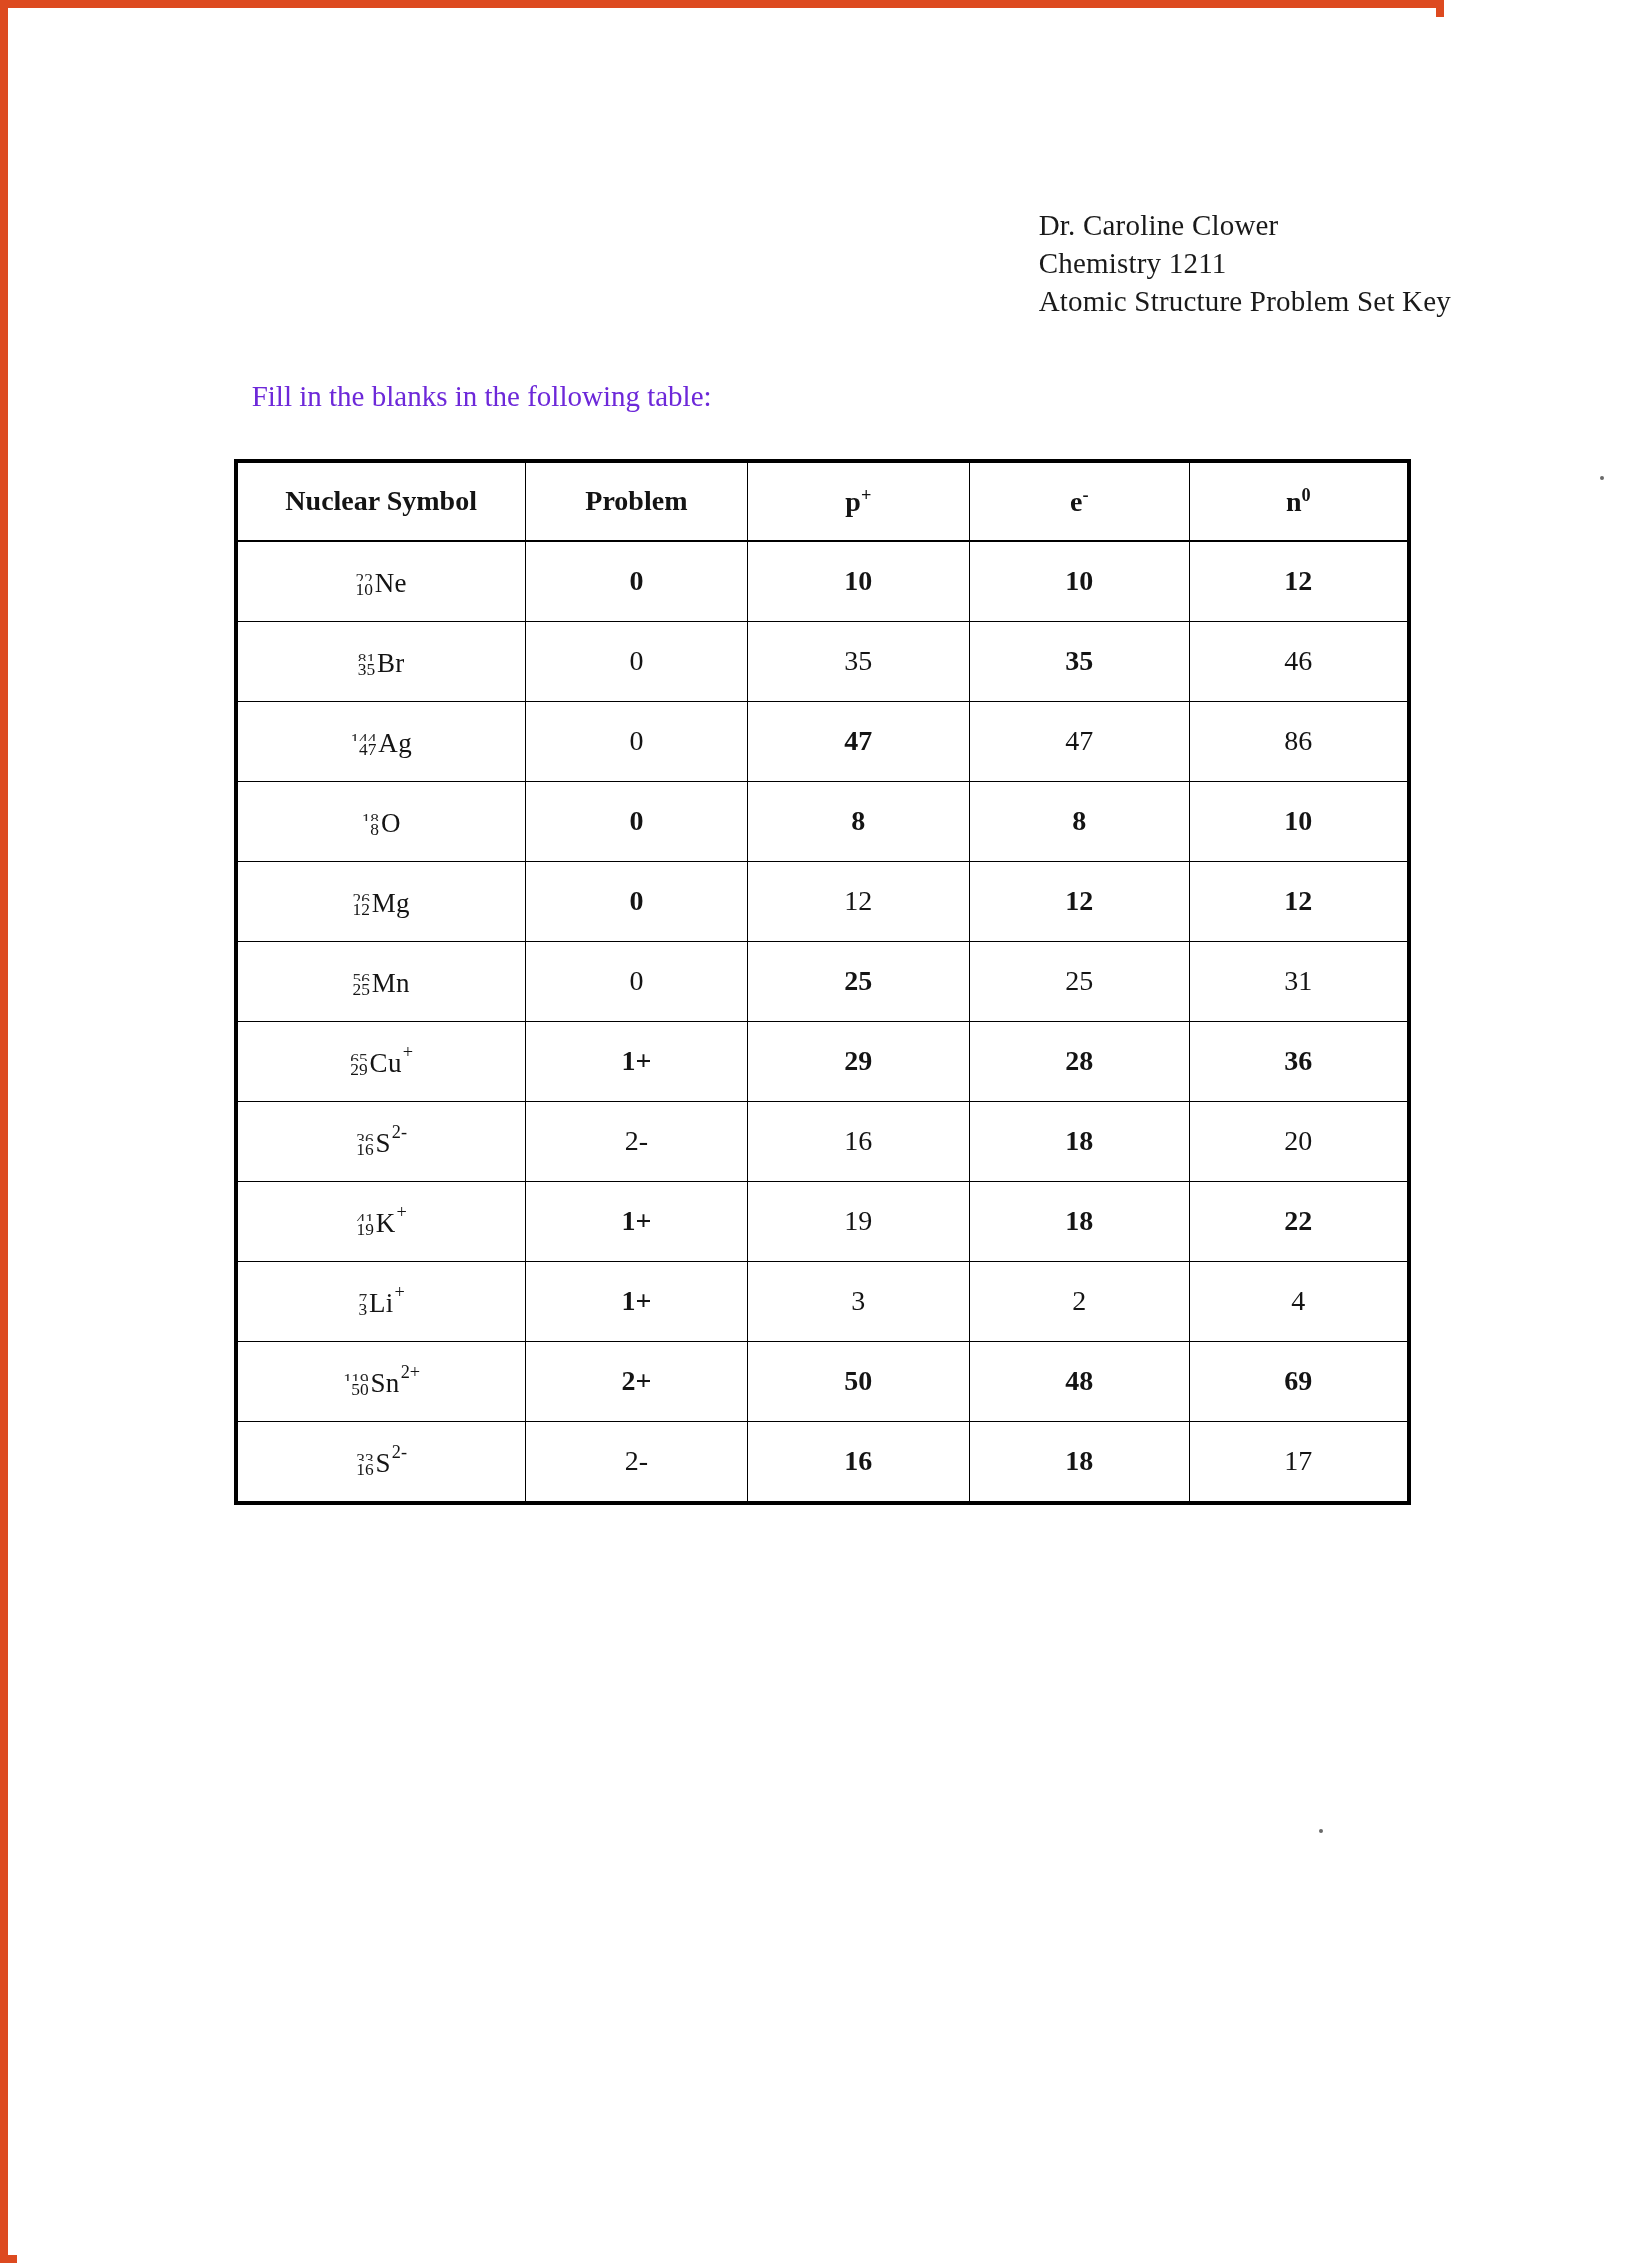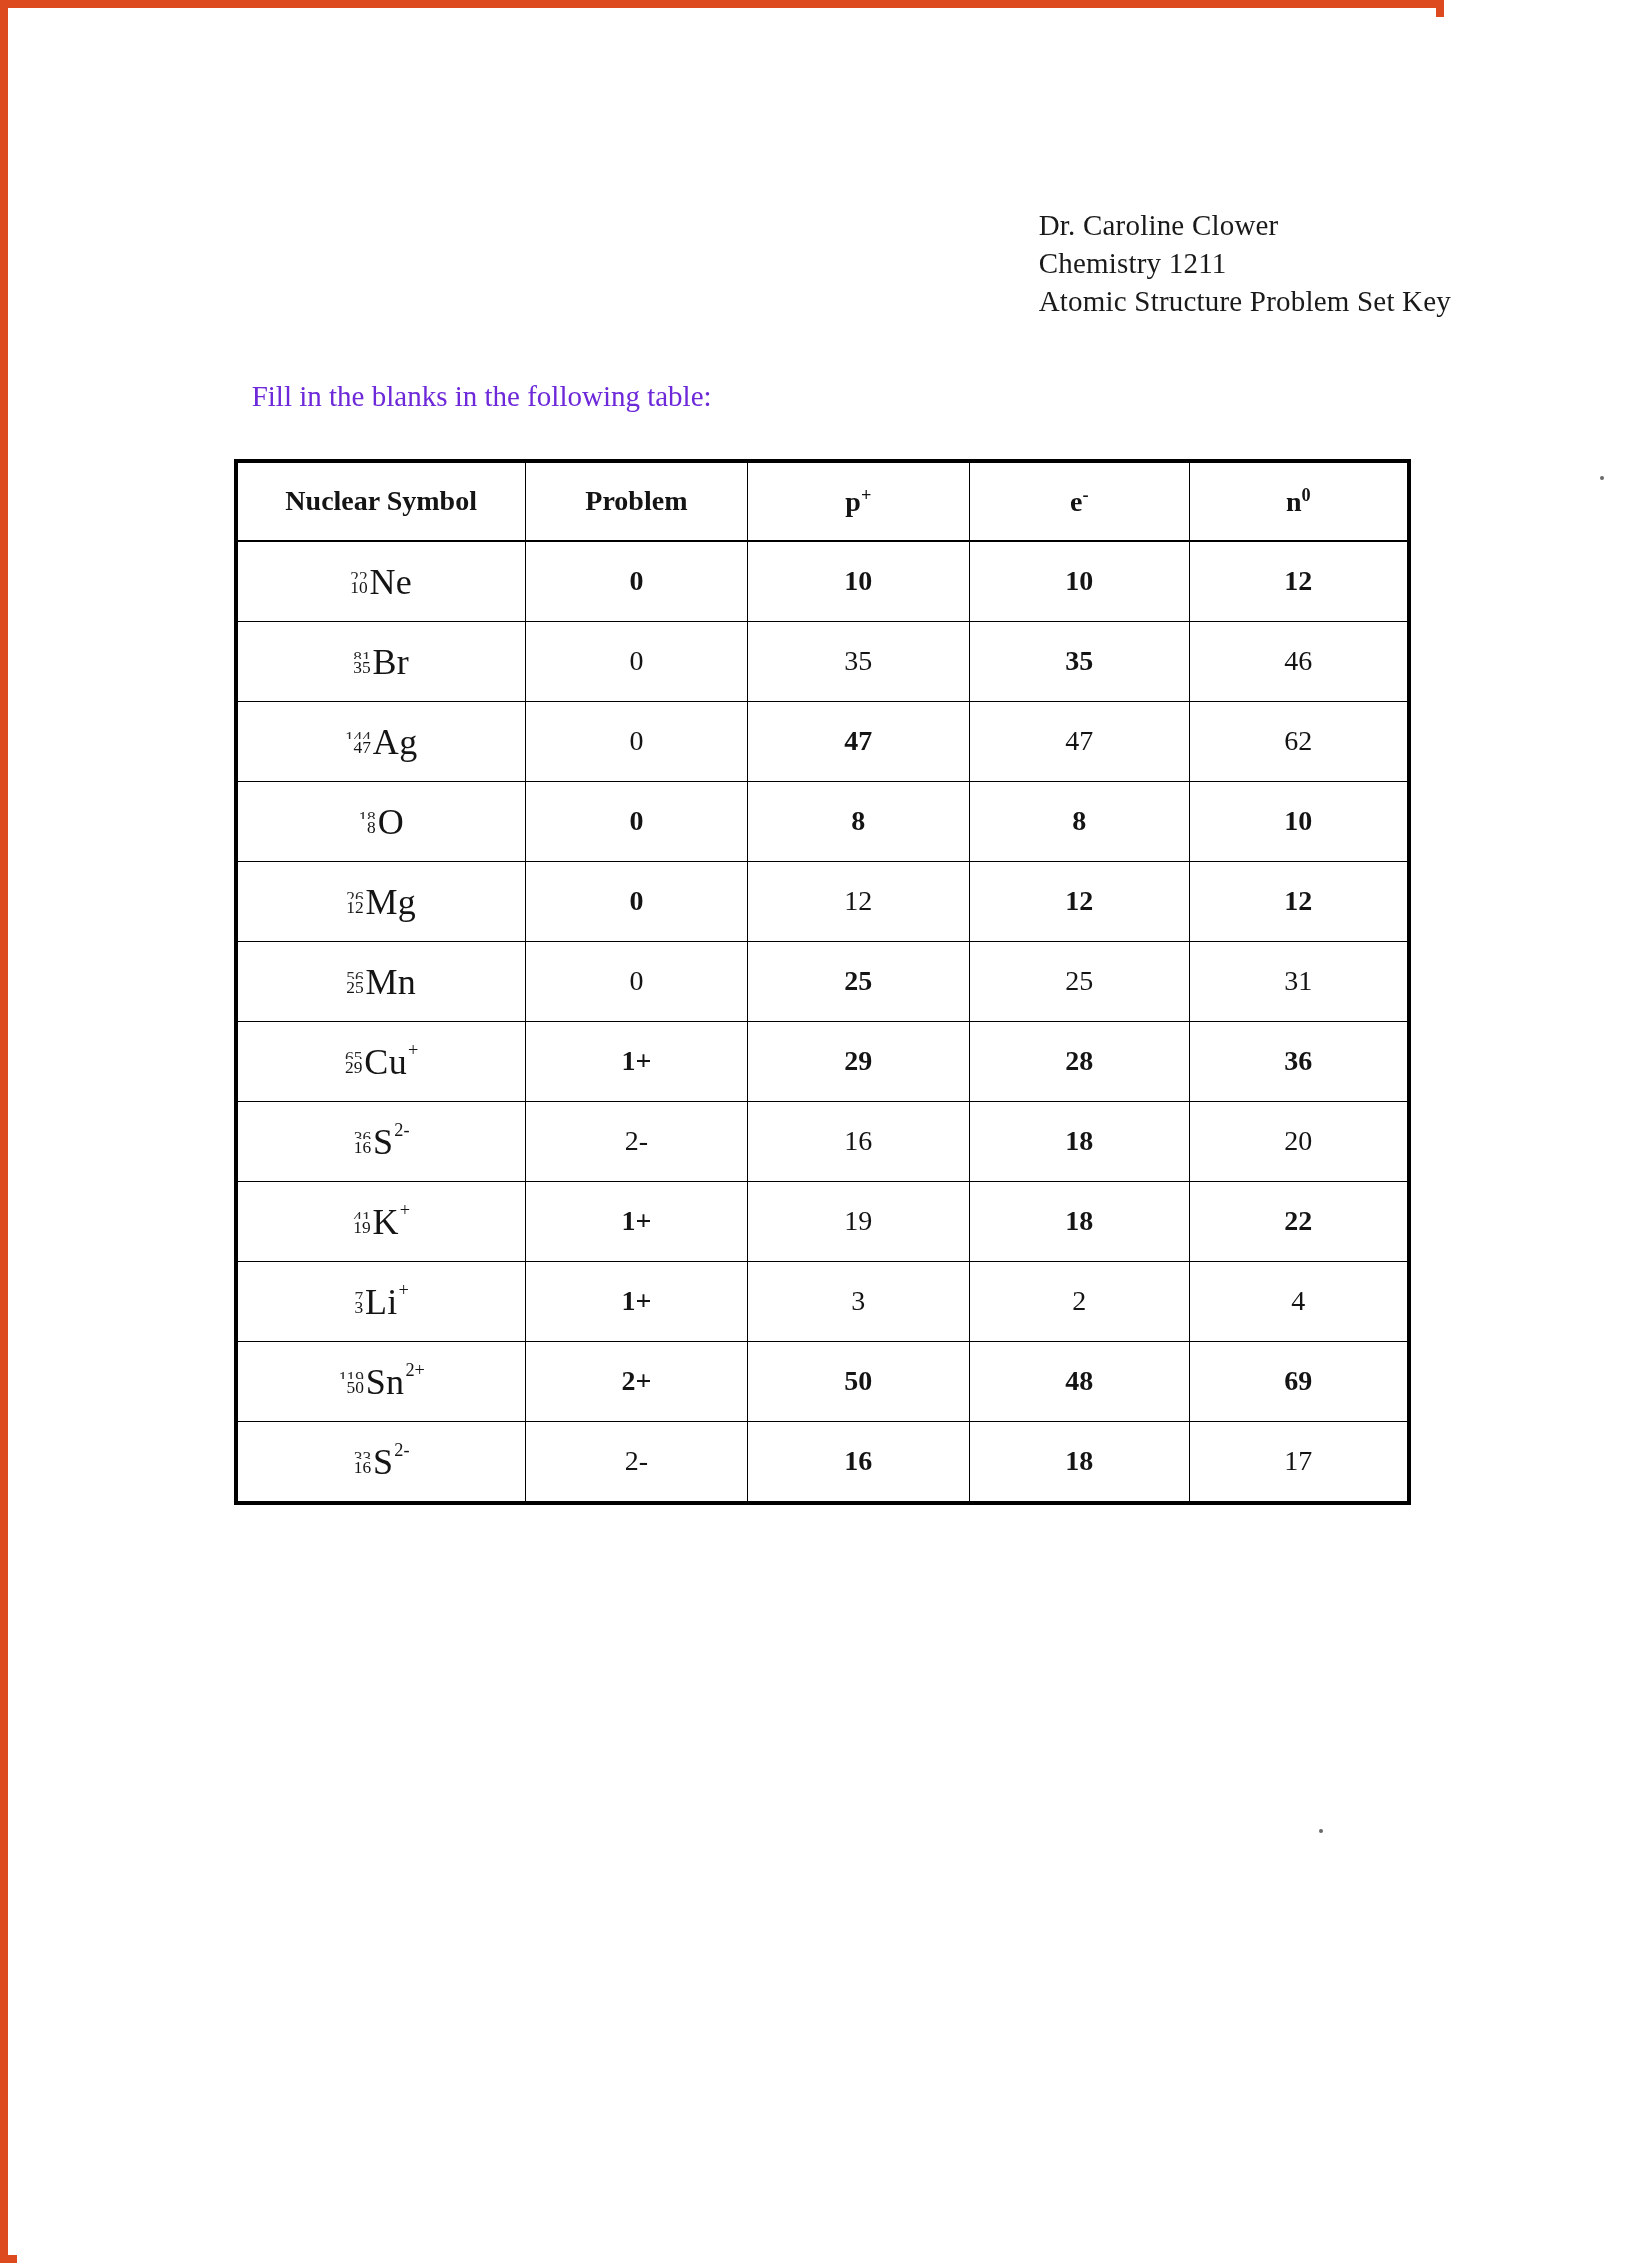--- a/index.html
+++ b/index.html
@@ -137,21 +137,21 @@
     color: #2a2a2a;
   }
   .nuclide .stack .znum {
     display: block;
     line-height: 1;
     color: #141414;
   }
   .nuclide .el {
     display: inline-block;
     vertical-align: middle;
-    font-size: 36px;
+    font-size: 27px;
     letter-spacing: 0.3px;
   }
   .nuclide .ion {
     display: inline-block;
     vertical-align: middle;
     font-size: 18.3px;
     position: relative;
     top: -11.6px;
     left: 1px;
   }
@@ -207,21 +207,21 @@
               <td class="num-reg">0</td>
               <td class="num-reg">35</td>
               <td class="num-bold">35</td>
               <td class="num-reg">46</td>
             </tr>
             <tr>
               <td><span class="nuclide"><span class="stack"><span class="mass">144</span><span class="znum">47</span></span><span class="el">Ag</span><span class="ion"></span></span></td>
               <td class="num-reg">0</td>
               <td class="num-bold">47</td>
               <td class="num-reg">47</td>
-              <td class="num-reg">62</td>
+              <td class="num-reg">86</td>
             </tr>
             <tr>
               <td><span class="nuclide"><span class="stack"><span class="mass">18</span><span class="znum">8</span></span><span class="el">O</span><span class="ion"></span></span></td>
               <td class="num-bold">0</td>
               <td class="num-bold">8</td>
               <td class="num-bold">8</td>
               <td class="num-bold">10</td>
             </tr>
             <tr>
               <td><span class="nuclide"><span class="stack"><span class="mass">26</span><span class="znum">12</span></span><span class="el">Mg</span><span class="ion"></span></span></td>

